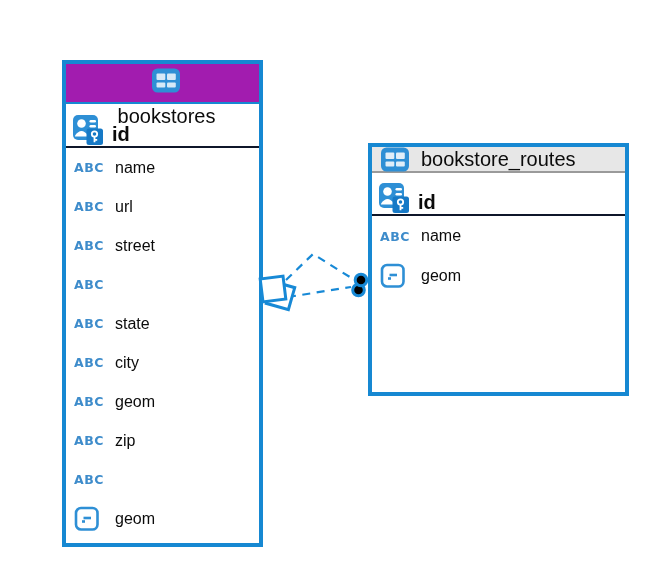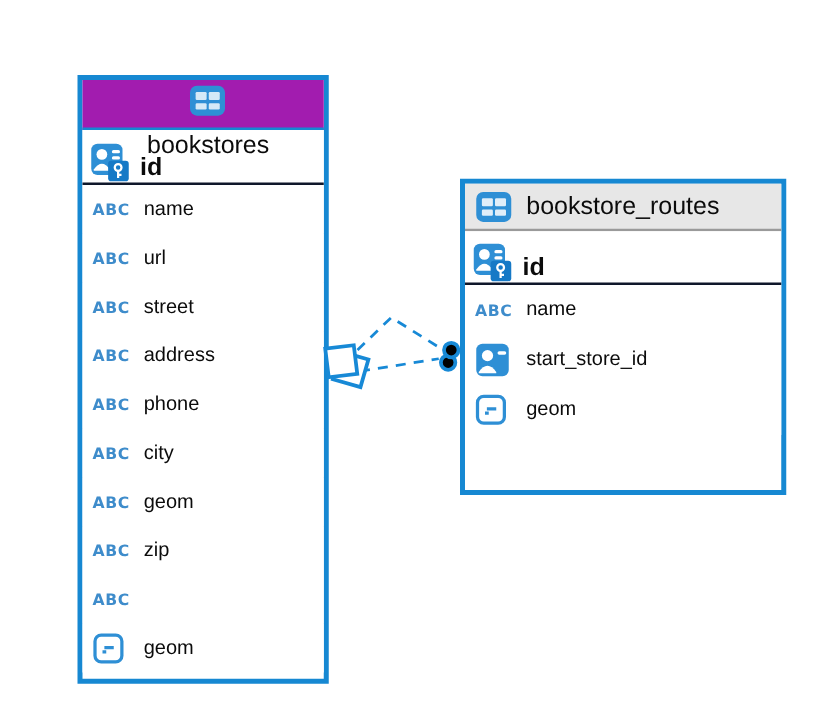--- a/index.html
+++ b/index.html
@@ -15,21 +15,21 @@
   }
   .entity-bookstores { left: 62px; top: 60px;  width: 201px; height: 487px; }
   .entity-routes     { left: 368px; top: 143px; width: 261px; height: 253px; }
 
   .entity-header {
     display: flex; align-items: center;
     gap: 9px; padding-left: 8px;
     font-size: 20px; color: #0b0b0b;
   }
   .entity-bookstores .entity-header { height: 40px; background: #a21caf; border-bottom: 2px solid #1688D2; flex-direction: column; }
-  .entity-routes     .entity-header { height: 38px; background: #E7E7E7; border-bottom: 2px solid #9a9a9a; }
+  .entity-routes     .entity-header { height: 26px; background: #E7E7E7; border-bottom: 2px solid #9a9a9a; }
 
   .id-row {
     display: flex; align-items: flex-end;
     gap: 8px; padding-left: 6px;
     border-bottom: 2px solid #0f172a;
     background: #fff;
   }
   .entity-bookstores .id-row { height: 44px; }
   .entity-routes     .id-row { height: 43px; }
 
@@ -109,27 +109,26 @@
     <div class="col-row">
       <span class="icon-slot">
           <span class="abc-glyph">ABC</span>
         </span>
       <span class="col-label">street</span>
     </div>
     <div class="col-row">
       <span class="icon-slot">
           <span class="abc-glyph">ABC</span>
         </span>
-      <span class="col-label">address</span>
-    </div>
-    <div class="col-row">
-      <span class="icon-slot">
-          <span class="abc-glyph">ABC</span>
-        </span>
-      <span class="col-label">phone</span>
+    </div>
+    <div class="col-row">
+      <span class="icon-slot">
+          <span class="abc-glyph">ABC</span>
+        </span>
+      <span class="col-label">state</span>
     </div>
     <div class="col-row">
       <span class="icon-slot">
           <span class="abc-glyph">ABC</span>
         </span>
       <span class="col-label">city</span>
     </div>
     <div class="col-row">
       <span class="icon-slot">
           <span class="abc-glyph">ABC</span>
@@ -187,31 +186,20 @@
         </svg>
       </span>
       <span class="id-label">id</span>
     </div>
 
     <div class="col-row">
       <span class="icon-slot">
           <span class="abc-glyph">ABC</span>
         </span>
       <span class="col-label">name</span>
-    </div>
-    <div class="col-row">
-      <span class="icon-slot">
-        <svg width="28" height="28" viewBox="0 0 28 28">
-          <rect x="1" y="1" width="26" height="26" rx="5" fill="#2E8FD5"></rect>
-          <circle cx="10" cy="10.5" r="4.5" fill="#ffffff"></circle>
-          <path d="M3 23.5 Q10 13.5 17 23.5 L17 24.5 L3 24.5 Z" fill="#ffffff"></path>
-          <rect x="18" y="7" width="7" height="2.8" rx="1.4" fill="#ffffff"></rect>
-        </svg>
-      </span>
-      <span class="col-label">start_store_id</span>
     </div>
     <div class="col-row">
       <span class="icon-slot">
         <svg width="26" height="26" viewBox="0 0 26 26">
           <rect x="2" y="2" width="21.5" height="21.5" rx="5" fill="#ffffff" stroke="#2E8FD5" stroke-width="2.6"></rect>
           <path d="M9.5 12 L17 12" stroke="#2E8FD5" stroke-width="2.6" fill="none"></path>
           <path d="M8 15.5 L11 15.5" stroke="#2E8FD5" stroke-width="2.6" fill="none"></path>
         </svg>
       </span>
       <span class="col-label">geom</span>

